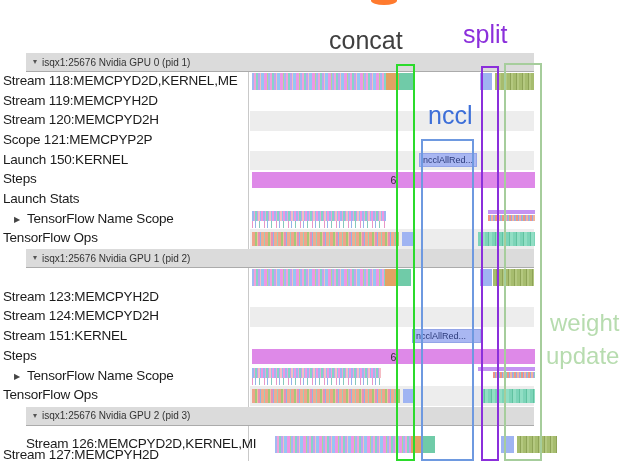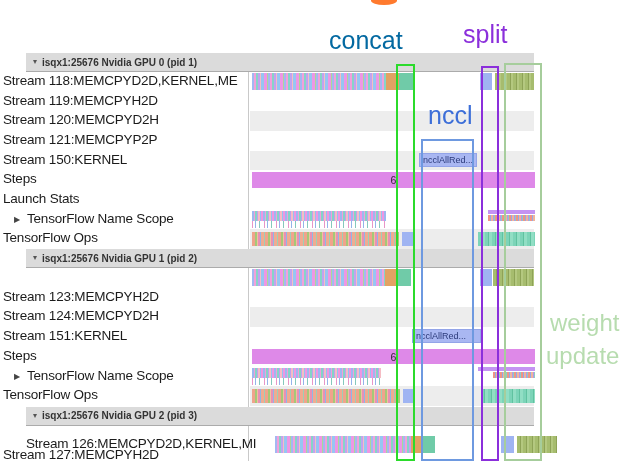--- a/index.html
+++ b/index.html
@@ -3,21 +3,21 @@
 <meta charset="utf-8">
 <style>
   html,body{margin:0;padding:0;background:#fff;}
   #screen{position:relative;width:622px;height:461px;overflow:hidden;background:#fff;
           font-family:"Liberation Sans",sans-serif;}
   
   .separator{position:absolute;width:1px;background:#c9c9c9;}
   .trace-header{position:absolute;left:26px;width:508px;height:19px;background:#dbdbdb;
                 border-bottom:1px solid #ababab;box-sizing:border-box;display:flex;align-items:center;}
   .hdr-tri{font-size:8px;color:#555;margin-left:7px;line-height:1;}
-  .hdr-label{font-size:10px;color:#333;margin-left:5px;white-space:nowrap;font-weight:bold;}
+  .hdr-label{font-size:10px;color:#333;margin-left:5px;white-space:nowrap;}
   .trace-row{position:absolute;left:0;width:622px;height:19.7px;}
   .altband{position:absolute;left:250px;width:284px;top:0;height:100%;background:#ededed;}
   .row-label{position:absolute;left:3px;top:1px;font-size:13.5px;color:#1b1b1b;white-space:nowrap;
              letter-spacing:-0.2px;}
   .row-label.indent{left:27px;}
   .row-arrow{position:absolute;left:14px;top:5px;font-size:8px;color:#444;}
   .seg{position:absolute;top:1px;height:17px;}
   .seg-mstripe{background:repeating-linear-gradient(90deg,#a3b8f2 0 2px,#f2a0da 2px 4px,#86d4c8 4px 6px,
                #c2a2f0 6px 8px,#f5bcc6 8px 9px,#96c6f2 9px 12px,#ee96e4 12px 15px,#aad89a 15px 16px);}
   .seg-orange{background:#e2a263;}
@@ -72,25 +72,25 @@
         <div class="seg seg-olive" style="left: 495px; width: 39px;"></div>
       </div>
       <div class="trace-row" style="top: 91.5px;">
         <div class="row-label">Stream 119:MEMCPYH2D</div>
       </div>
       <div class="trace-row" style="top: 111.2px;">
         <div class="altband"></div>
         <div class="row-label">Stream 120:MEMCPYD2H</div>
       </div>
       <div class="trace-row" style="top: 130.9px;">
-        <div class="row-label">Stream 121:MEMCPYP2P</div>
+        <div class="row-label">Scope 121:MEMCPYP2P</div>
       </div>
       <div class="trace-row" style="top: 150.6px;">
         <div class="altband"></div>
-        <div class="row-label">Stream 150:KERNEL</div>
+        <div class="row-label">Launch 150:KERNEL</div>
         <div class="seg seg-chip" style="left: 419px; width: 58px;">ncclAllRed...</div>
       </div>
       <div class="trace-row" style="top: 170.3px;">
         <div class="row-label">Steps</div>
         <div class="seg seg-steps" style="left: 252px; width: 283px;">6</div>
       </div>
       <div class="trace-row" style="top: 190px;">
         <div class="row-label">Launch Stats</div>
       </div>
       <div class="trace-row" style="top: 209.7px;">
@@ -158,21 +158,21 @@
         <div class="seg seg-teal" style="left: 399px; width: 13px;"></div>
         <div class="seg seg-chipblue" style="left: 478px; width: 13px;"></div>
         <div class="seg seg-olive" style="left: 494px; width: 40px;"></div>
       </div>
       <div class="trace-row" style="top: 445.5px;">
         <div class="row-label">Stream 127:MEMCPYH2D</div>
       </div>
     </div>
 
   <div id="orange-frag" style="background: rgb(255, 122, 46);"></div>
-  <div class="olabel" id="lbl-concat" style="color: #0369a1;">concat</div>
+  <div class="olabel" id="lbl-concat" style="color: #404040;">concat</div>
   <div class="olabel" id="lbl-split" style="color: rgb(139, 47, 219);">split</div>
   <div class="olabel" id="lbl-nccl" style="color: rgb(60, 110, 216);">nccl</div>
   <div class="olabel" id="lbl-weight" style="color: rgb(183, 220, 175);">
     <div>weight</div>
     <div>update</div>
   </div>
   <div class="obox" id="box-concat" style="left: 396px; top: 64px; width: 19px; height: 397px; border: 2px solid rgb(43, 219, 43);"></div>
   <div class="obox" id="box-split" style="left: 481px; top: 66px; width: 18px; height: 395px; border: 2px solid rgb(139, 47, 219);"></div>
   <div class="obox" id="box-weight" style="left: 504px; top: 63px; width: 38px; height: 398px; border: 2px solid rgb(166, 205, 156);"></div>
   <div class="obox" id="box-nccl" style="left: 421px; top: 139px; width: 53px; height: 322px; border: 2px solid rgb(110, 153, 224);"></div>

